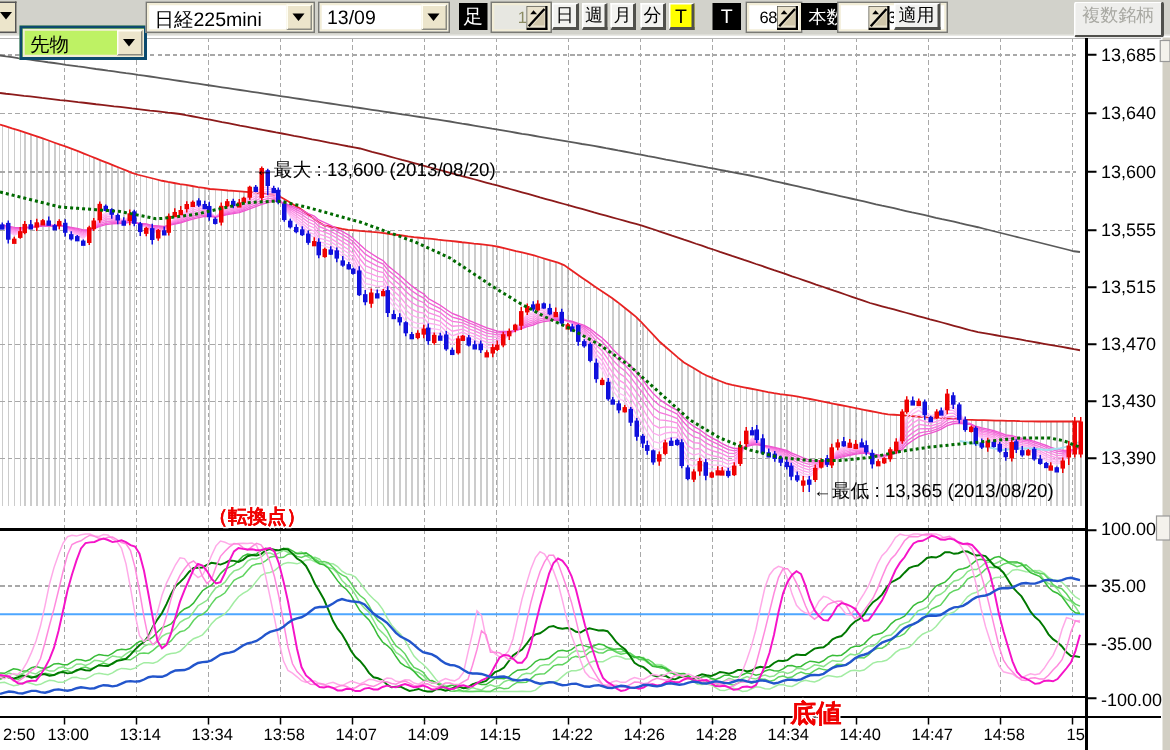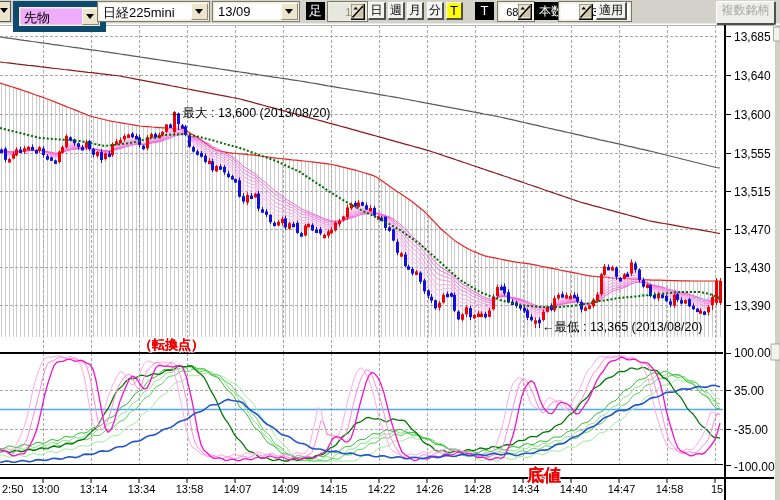--- a/index.html
+++ b/index.html
@@ -459,21 +459,21 @@
         <text x="527" y="481" font-size="17" font-weight="bold" fill="#f00000">底値</text>
       </g>
 <rect x="775" y="25" width="5" height="475" fill="#d2cfc4"></rect>
 <rect x="773.5" y="27" width="6.5" height="14" fill="#f4f2ec" stroke="#999" stroke-width="0.8"></rect>
 <rect x="771" y="344" width="9" height="16" fill="#f4f2ec" stroke="#999" stroke-width="0.8"></rect>
 </svg>
 <div style="position:absolute;left:0;top:0;width:780px;height:23px;background:#d2d2cb;border-bottom:1px solid #e8e8e4">
       <div style="position:absolute;left:0;top:1px;width:10px;height:19px;background:#ece5cb;border:1px solid #555;border-left:none;">
         <div style="position:absolute;left:0px;top:6px;width:0;height:0;border:4px solid transparent;border-top:5px solid #000;"></div>
       </div>
-      <div style="position:absolute;left:13px;top:1px;width:81px;height:19px;background:#f0abfc;border:6px solid #0c4a6e;box-shadow:inset 0 0 0 1.5px #f2edd7;">
+      <div style="position:absolute;left:13px;top:17px;width:81px;height:19px;background:#bef264;border:2px solid #0c4a6e;box-shadow:inset 0 0 0 1.5px #f2edd7;">
         <span style="position:absolute;left:5px;top:2px;font-size:13px;color:#000;white-space:nowrap">先物</span>
         <div style="position:absolute;right:1px;top:1px;width:15px;height:15px;background:#ece5cb;border:1px solid #8a8a80;border-top-color:#fffef4;border-left-color:#fffef4;">
           <div style="position:absolute;left:3px;top:5px;width:0;height:0;border:4px solid transparent;border-top:5px solid #000;"></div>
         </div>
       </div>
       <div style="position:absolute;left:97px;top:1px;width:111px;height:19px;background:#fff;border:1px solid #7a7a74;box-shadow:inset 0 0 0 1.5px #f2edd7;">
         <span style="position:absolute;left:5px;top:2px;font-size:13px;color:#000;white-space:nowrap">日経225mini</span>
         <div style="position:absolute;right:1px;top:1px;width:15px;height:15px;background:#ece5cb;border:1px solid #8a8a80;border-top-color:#fffef4;border-left-color:#fffef4;">
           <div style="position:absolute;left:3px;top:5px;width:0;height:0;border:4px solid transparent;border-top:5px solid #000;"></div>
         </div>

